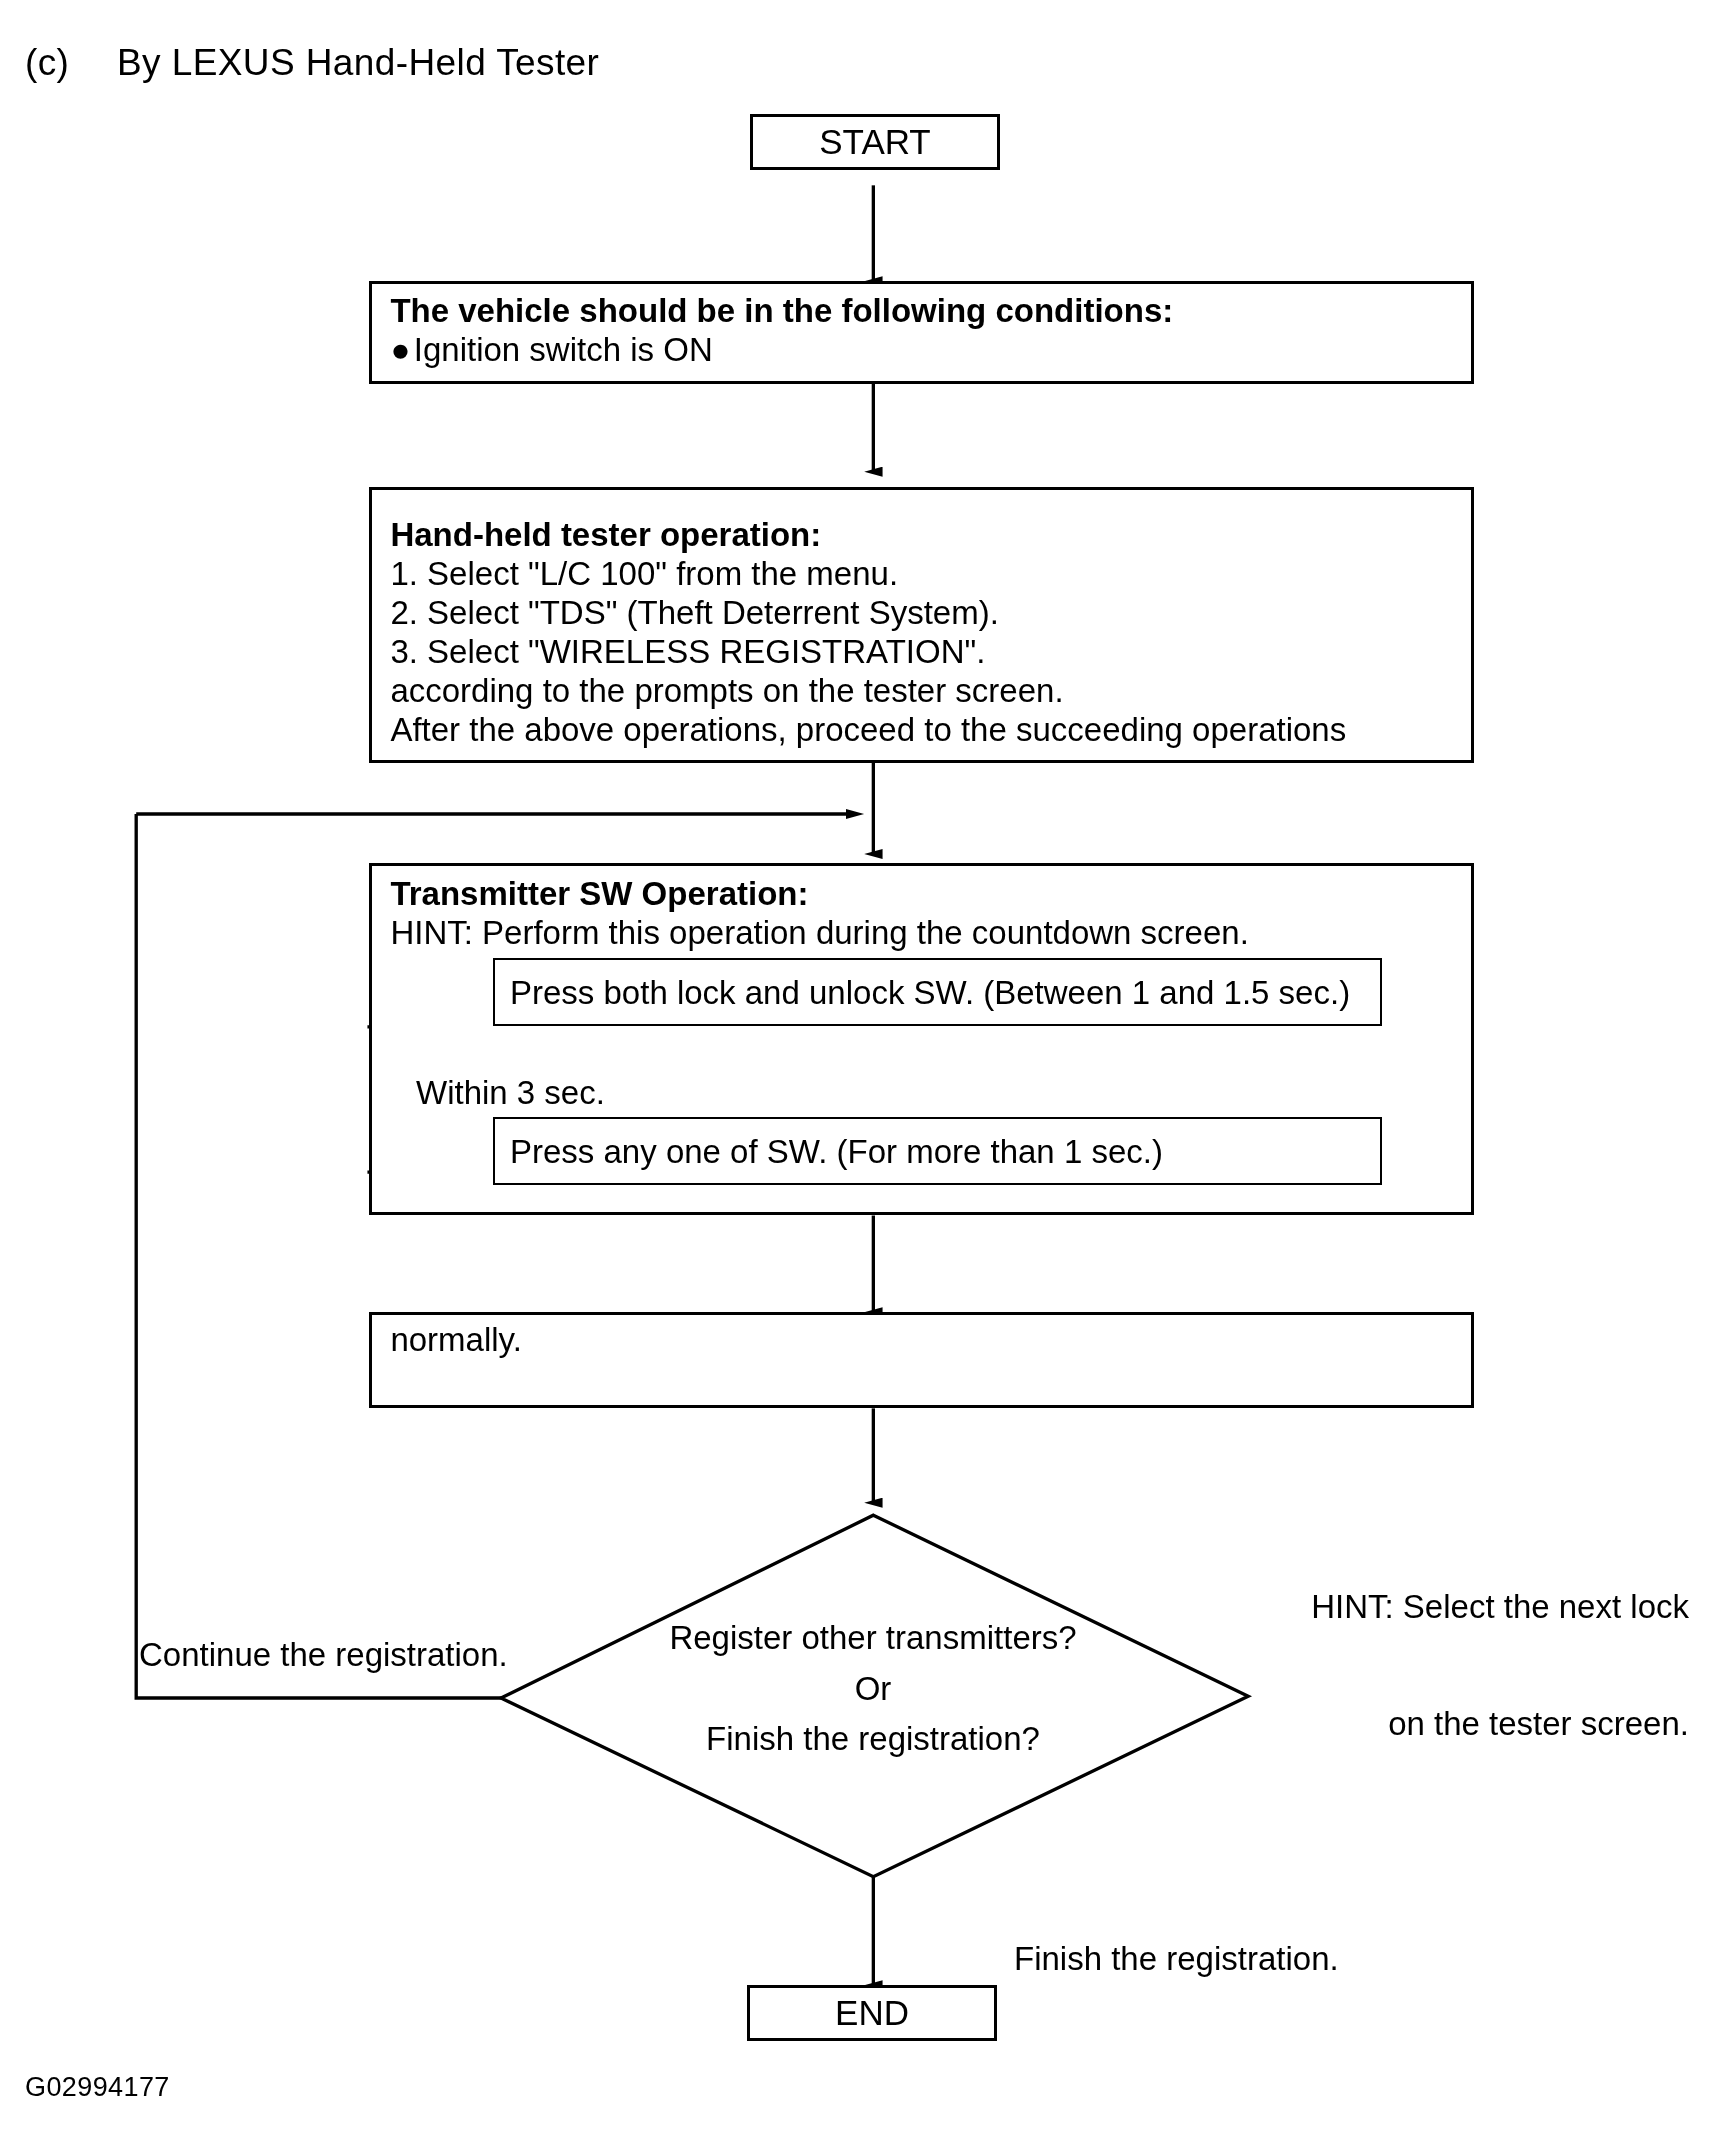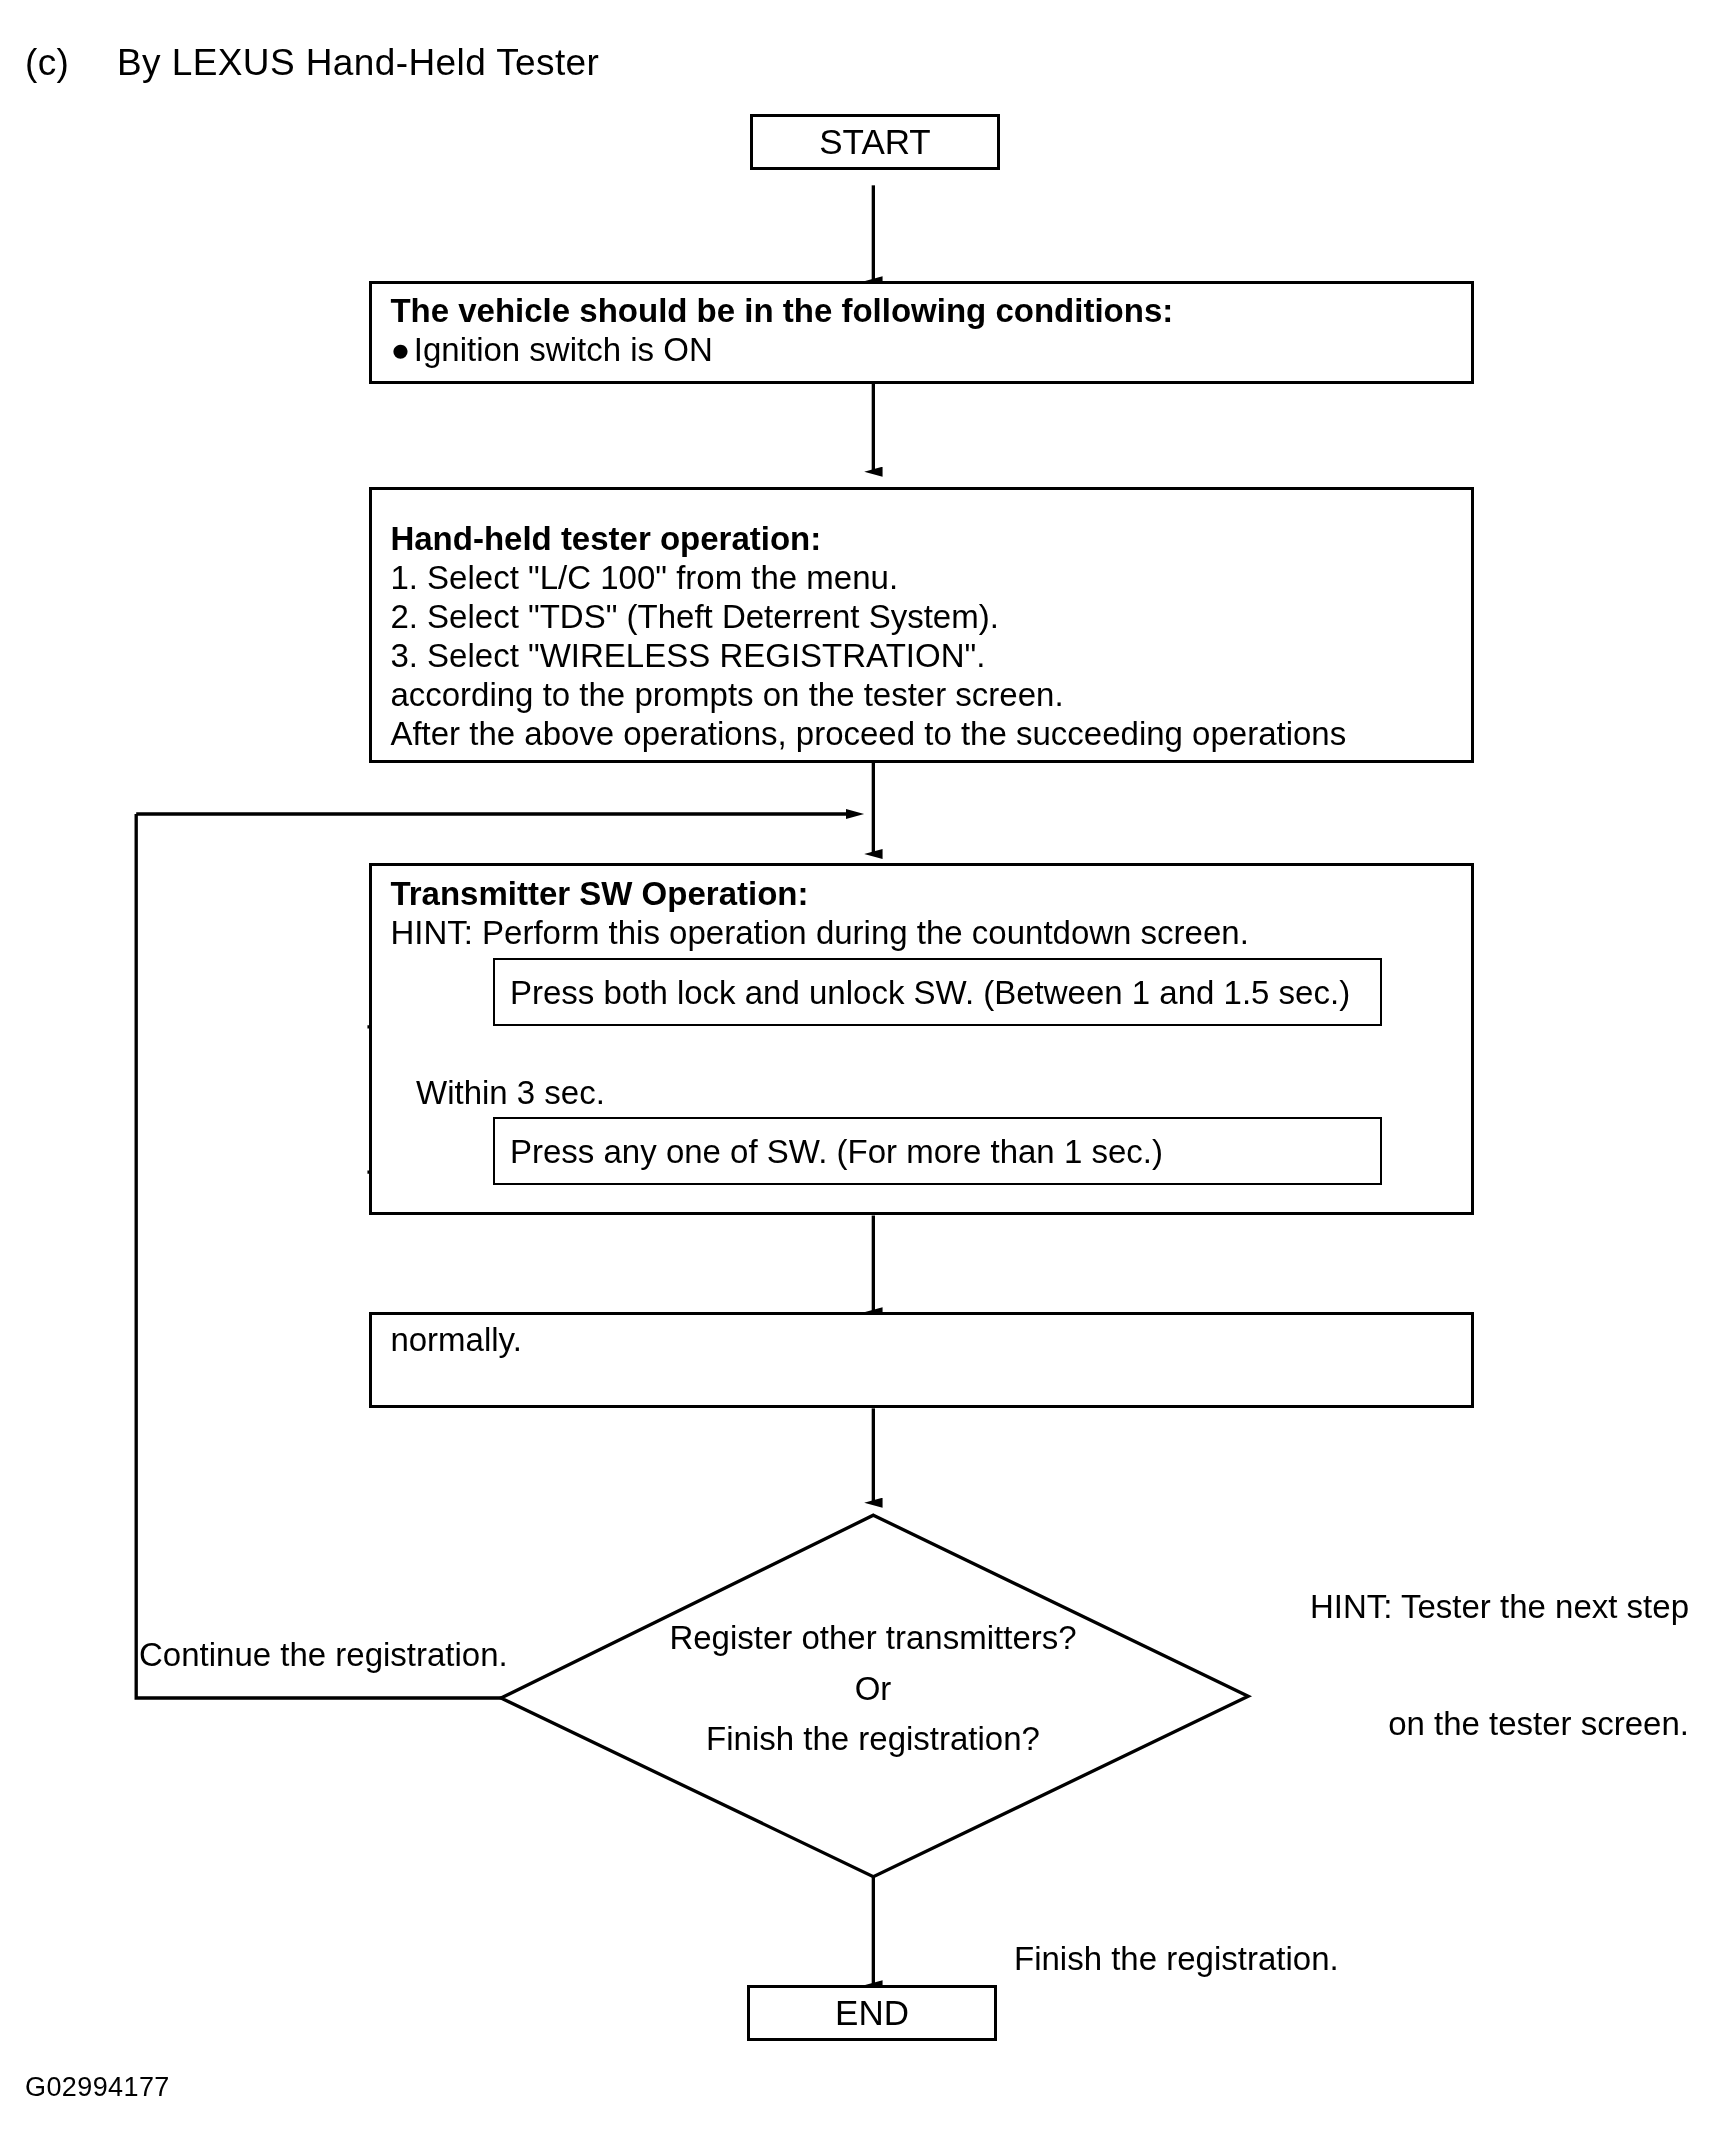--- a/index.html
+++ b/index.html
@@ -138,21 +138,21 @@
   <div class="abs box" style="left:369px; top:281px; width:1105px; height:103px;">
     <div class="boxtext pad" style="padding-top:6.7px;">
       <div class="bold">The vehicle should be in the following conditions:</div>
       <div>
         <span style="display:inline-block; width:23.4px;">●</span><span>Ignition switch is ON</span>
       </div>
     </div>
   </div>
 
   <div class="abs box" style="left:369px; top:487px; width:1105px; height:276px;">
-    <div class="boxtext pad" style="padding-top:12px;margin-top:17px;">
+    <div class="boxtext pad" style="padding-top:25px;">
       <div class="bold">Hand-held  tester operation:</div>
       <div>1. Select "L/C 100" from the menu.</div>
       <div>2. Select "TDS" (Theft Deterrent System).</div>
       <div>3. Select "WIRELESS REGISTRATION".</div>
       <div>according to the prompts on the tester screen.</div>
       <div>After the above operations, proceed to the succeeding operations</div>
     </div>
   </div>
 
   <div class="abs box" style="left:369px; top:863px; width:1105px; height:352px;">
@@ -184,21 +184,21 @@
     <div class="boxtext">Register other transmitters?</div>
     <div class="boxtext" style="margin-top:11.7px;">Or</div>
     <div class="boxtext" style="margin-top:11.7px;">Finish the registration?</div>
   </div>
 
   <div class="abs freetext" style="left:139px; top:1635px;">Continue the registration.</div>
 
   <div class="abs freetext" style="left:1014px; top:1939px;">Finish the registration.</div>
 
   <div class="abs freetext right" style="left:1119px; top:1509px; width:570px;">
-    <div>HINT: Tester the next step</div>
+    <div>HINT: Select the next lock</div>
     <div>on the tester screen.</div>
   </div>
 
   <div class="abs box terminal" style="left:747px; top:1985px; width:250px; height:56px;">
     <span>END</span>
   </div>
 
   <div class="abs" id="figure-id">G02994177</div>
 
 </div>

